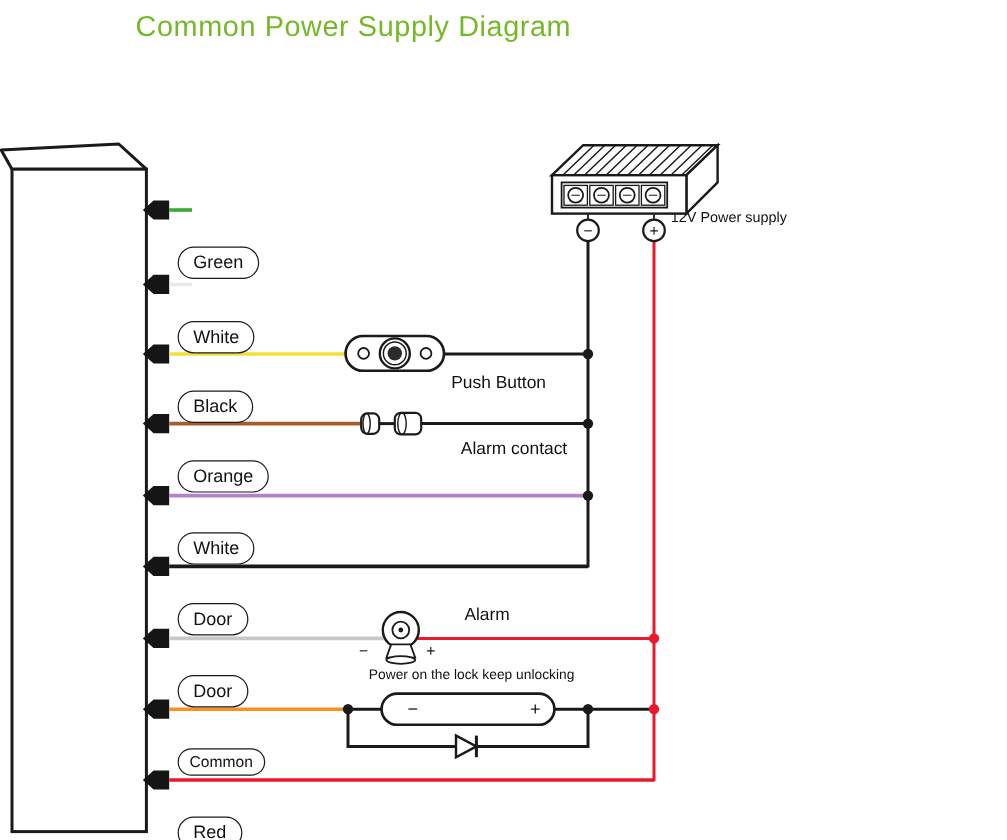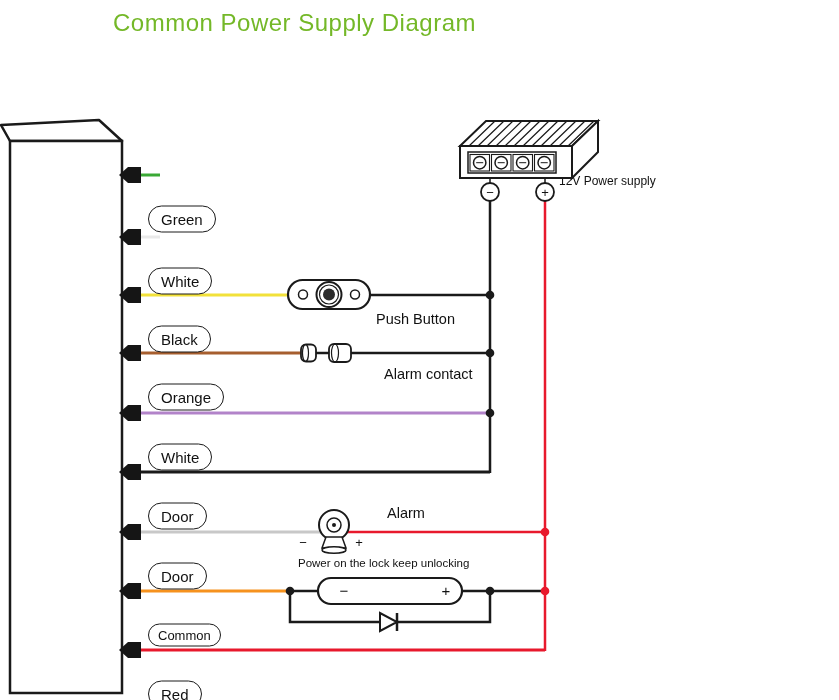--- a/index.html
+++ b/index.html
@@ -8,21 +8,21 @@
   .title{position:absolute;left:113px;top:9px;font-size:24px;letter-spacing:.5px;
          color:#74b828;white-space:nowrap;}
   .tlabel{position:absolute;left:26px;transform:translateY(-50%);font-size:17px;
           color:#111;letter-spacing:.4px;white-space:nowrap;}
   .pill{position:absolute;left:148px;transform:translateY(-50%);background:#fff;
         border:1.8px solid #1a1a1a;border-radius:16px;padding:4px 12px;
         font-size:15px;color:#111;white-space:nowrap;z-index:3;margin-top:44px;}
   .pill.small{font-size:13px;padding:3px 9px;border-width:1.4px;}
   .cap{position:absolute;font-size:14.5px;color:#111;white-space:nowrap;margin-left:20px;}
   .note{position:absolute;font-size:11.5px;color:#111;white-space:nowrap;
-        text-align:left;}
+        text-align:center;}
   .psu-label{position:absolute;font-size:12px;color:#111;white-space:nowrap;}
   svg.diagram{position:absolute;left:0;top:0;z-index:1;}
   svg text{font-family:"Liberation Sans",sans-serif;fill:#111;}
 </style>
 </head>
 <body>
 
 <div class="stage">
 
   <div class="title" style="color: rgb(116, 184, 40);">Common Power Supply Diagram</div>

